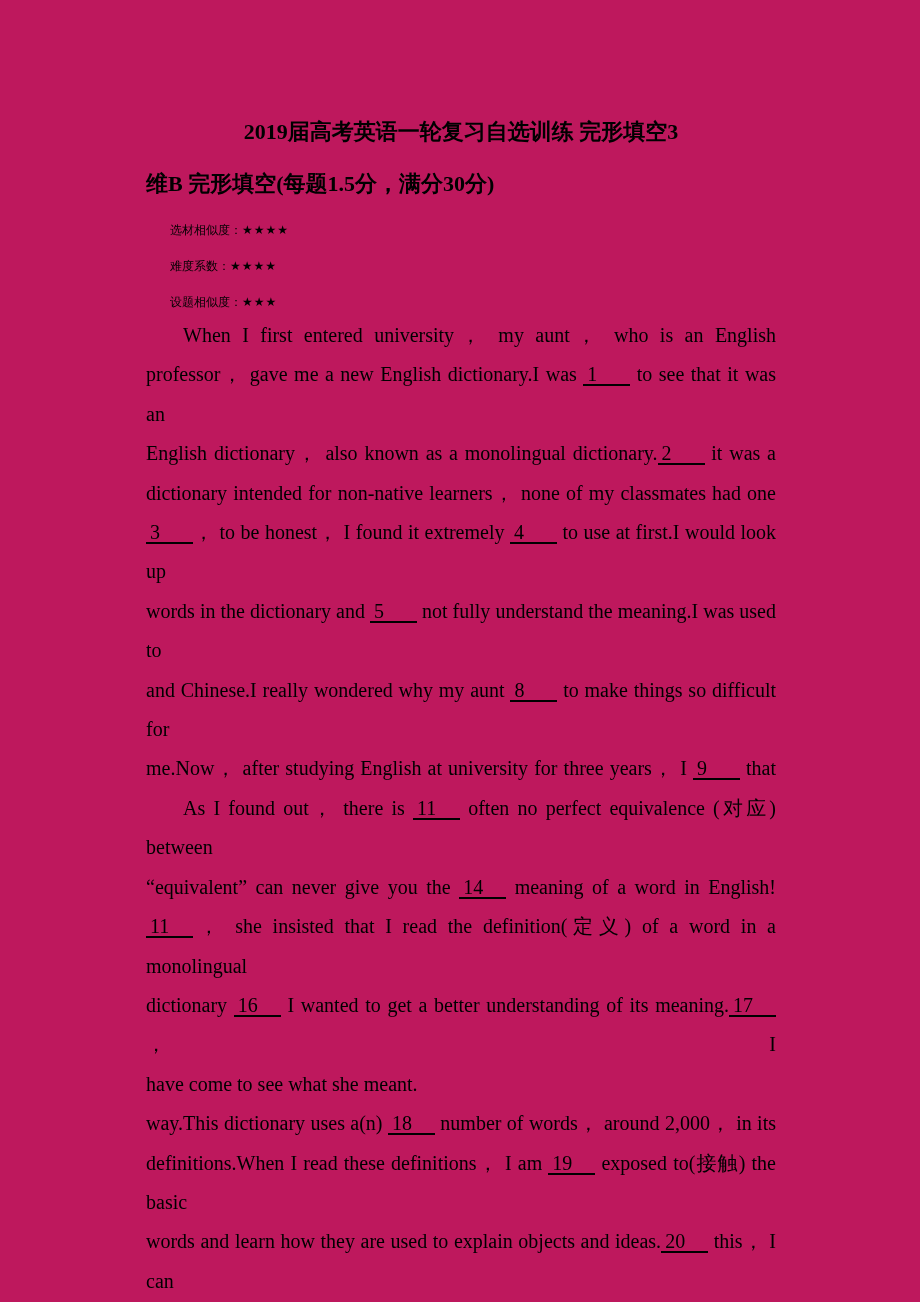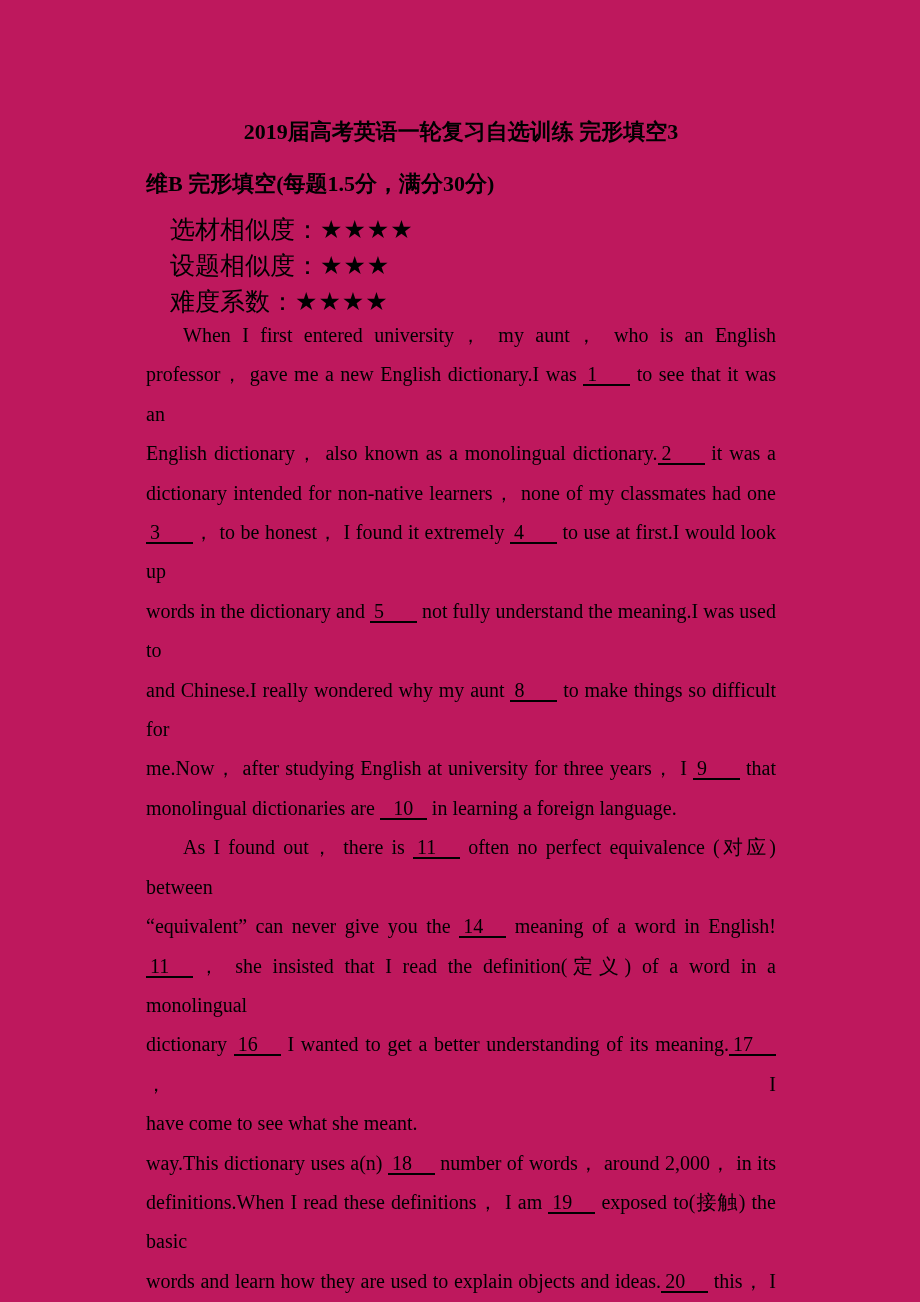--- a/index.html
+++ b/index.html
@@ -21,21 +21,21 @@
     line-height: 32px;
     text-align: center;
   }
   .subhead {
     font-size: 22px;
     font-weight: 700;
     line-height: 27px;
     margin: 0 0 15px 0;
   }
   .ratings { margin-left: 24px; }
-  .rating { font-size: 25px; line-height: 36px; white-space: nowrap; }
+  .rating { font-size: 12px; line-height: 36px; white-space: nowrap; }
   .rating .stars { letter-spacing: 1px; }
   .passage { margin-top: -4px; font-size: 20px; }
   .line {
     line-height: 39.4px;
     text-align: justify;
     text-indent: 0;
   }
   .line.justify { text-align-last: justify; }
   .line.indent { text-indent: 37px; }
   .blank {
@@ -59,34 +59,33 @@
 <body>
 
 <div class="page">
 
   <h1 class="title">2019届高考英语一轮复习自选训练 完形填空3</h1>
 
   <div class="subhead">维B 完形填空(每题1.5分，满分30分)</div>
 
   <div class="ratings">
     <div class="rating"><span>选材相似度：</span><span class="stars">★★★★</span></div>
+    <div class="rating"><span>难度系数：</span><span class="stars">★★★★</span></div>
     <div class="rating"><span>设题相似度：</span><span class="stars">★★★</span></div>
-    <div class="rating"><span>难度系数：</span><span class="stars">★★★★</span></div>
   </div>
 
   <div class="passage">
       <div class="line justify indent">When I first entered university， my aunt， who is an English</div>
       <div class="line justify">professor， gave me a new English dictionary.I was <span class="blank">1</span> to see that it was an</div>
       <div class="line justify">English dictionary， also known as a monolingual dictionary.<span class="blank">2</span> it was a</div>
       <div class="line justify">dictionary intended for non-native learners， none of my classmates had one</div>
       <div class="line justify"><span class="blank">3</span>， to be honest， I found it extremely <span class="blank">4</span> to use at first.I would look up</div>
       <div class="line justify">words in the dictionary and <span class="blank">5</span> not fully understand the meaning.I was used to</div>
       <div class="line justify">and Chinese.I really wondered why my aunt <span class="blank">8</span> to make things so difficult for</div>
       <div class="line justify">me.Now， after studying English at university for three years， I <span class="blank">9</span> that</div>
-      <div class="line">monolingual dictionaries are <span class="blank">10</span> in learning a foreign language.</div>
       <div class="line justify indent">As I found out， there is <span class="blank">11</span> often no perfect equivalence (对应) between</div>
       <div class="line justify">“equivalent” can never give you the <span class="blank">14</span> meaning of a word in English!</div>
       <div class="line justify"><span class="blank">11</span>， she insisted that I read the definition(定义) of a word in a monolingual</div>
       <div class="line justify">dictionary <span class="blank">16</span> I wanted to get a better understanding of its meaning.<span class="blank">17</span>， I</div>
       <div class="line">have come to see what she meant.</div>
       <div class="line justify">way.This dictionary uses a(n) <span class="blank">18</span> number of words， around 2,000， in its</div>
       <div class="line justify">definitions.When I read these definitions， I am <span class="blank">19</span> exposed to(接触) the basic</div>
       <div class="line justify">words and learn how they are used to explain objects and ideas.<span class="blank">20</span> this， I can</div>
       <div class="line">express myself more easily in English.</div>
     </div>

